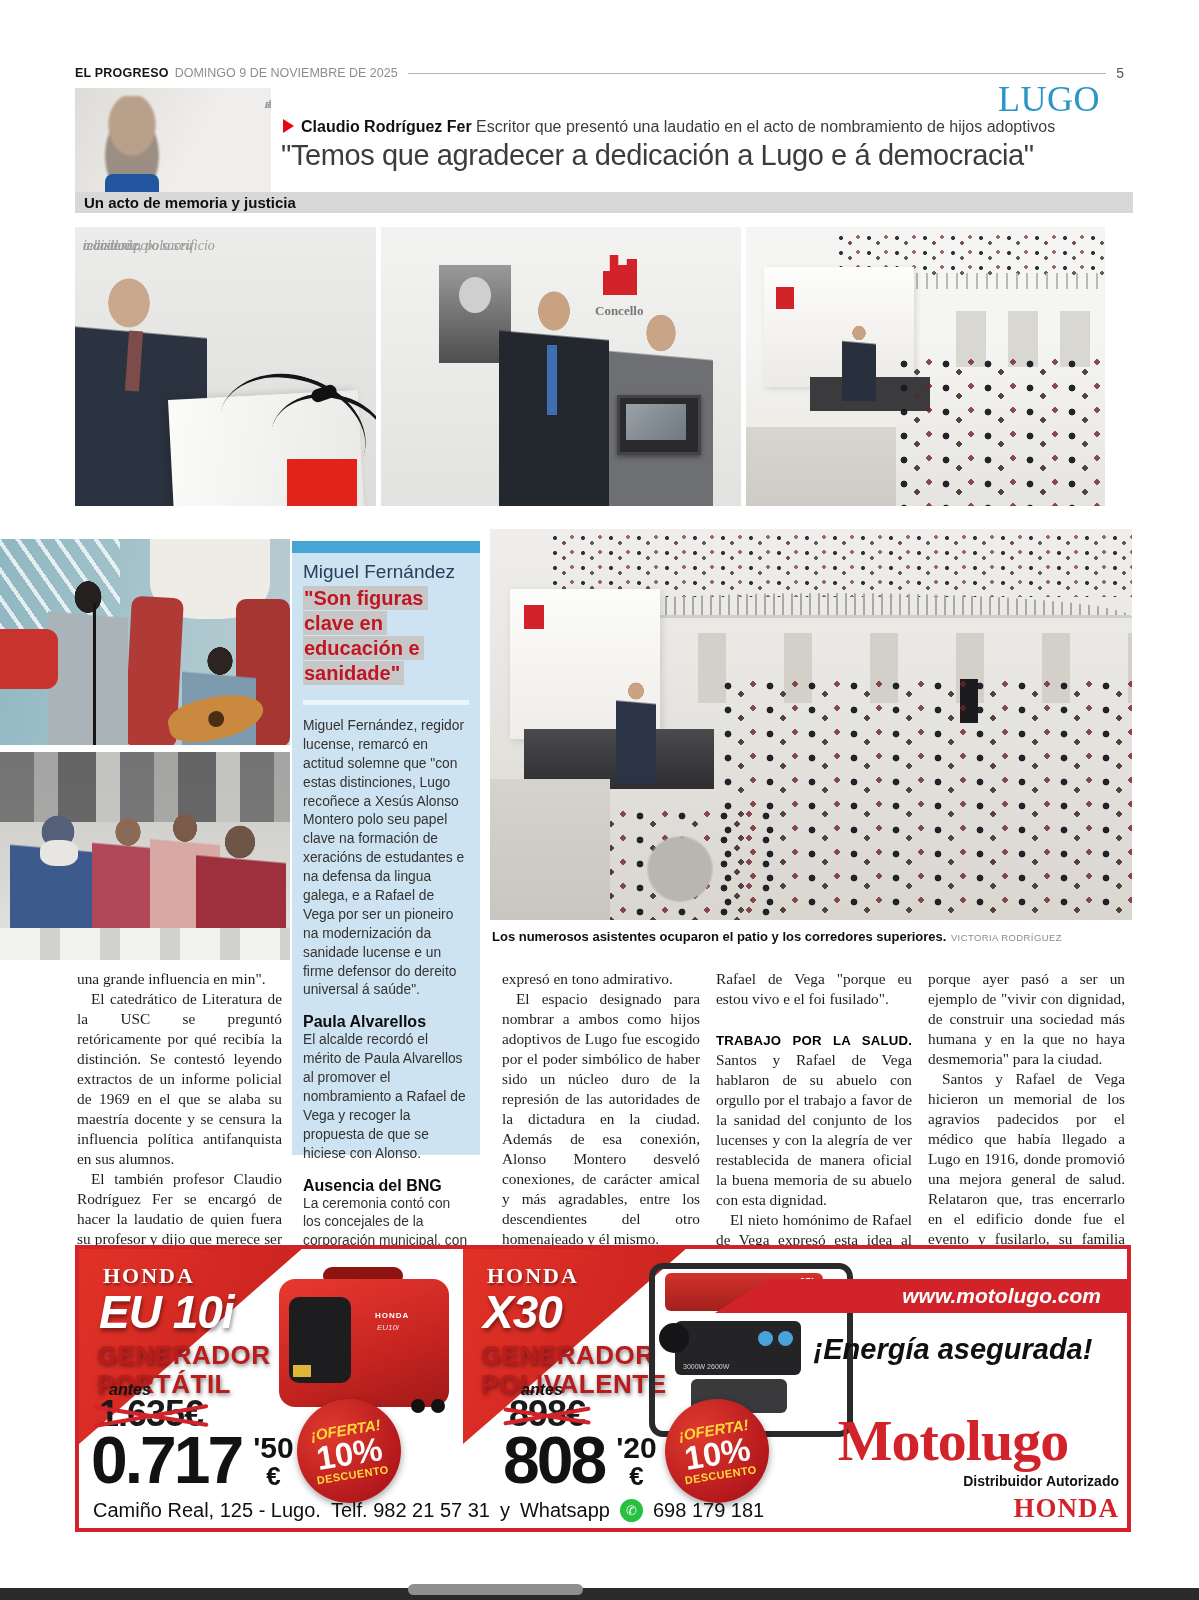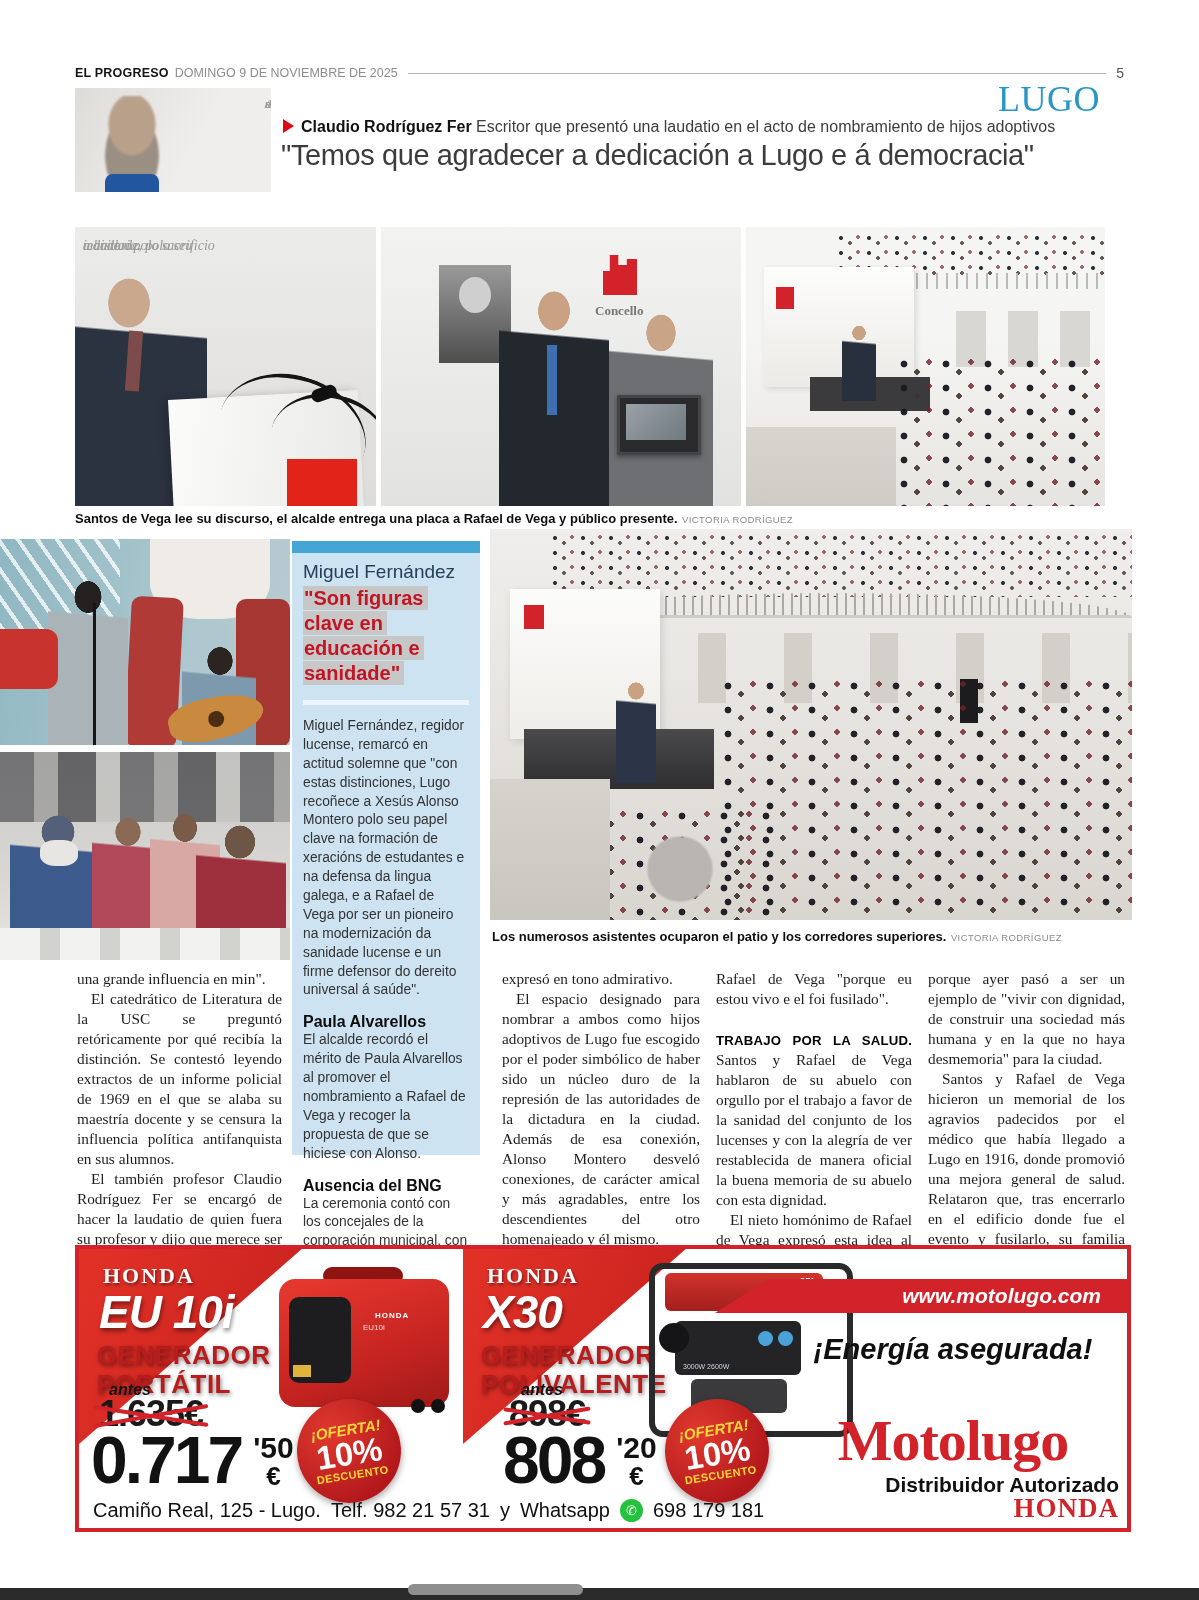--- a/index.html
+++ b/index.html
@@ -71,21 +71,21 @@
   .cents{font-size:30px;font-weight:bold;line-height:1;}
   .euro{font-size:26px;font-weight:bold;line-height:1;}
   .offer{width:104px;height:104px;border-radius:50%;background:radial-gradient(circle at 35% 30%,#e03a2f,#b2171b 75%);color:#fff;transform:rotate(-9deg);display:flex;flex-direction:column;align-items:center;justify-content:center;box-shadow:0 3px 7px rgba(0,0,0,.35);}
   .offer .l1{color:#ffd83a;font-weight:bold;font-style:italic;font-size:15px;}
   .offer .l2{font-size:33px;font-weight:bold;line-height:.95;}
   .offer .l3{color:#ffd83a;font-weight:bold;font-size:11px;letter-spacing:.4px;}
   .urlband{background:#d2232a;clip-path:polygon(13% 0,100% 0,100% 100%,0 100%);display:flex;align-items:center;justify-content:flex-end;}
   .urltxt{color:#fff;font-weight:bold;font-style:italic;font-size:21px;padding-right:26px;}
   .slogan{font-weight:bold;font-style:italic;font-size:29px;color:#101010;}
   .mlogo{font-family:"Liberation Serif",serif;font-weight:bold;font-size:58px;color:#d2232a;letter-spacing:-1px;}
-  .dist{font-weight:bold;font-size:21px;color:#111;}
+  .dist{font-weight:bold;font-size:14px;color:#111;}
   .hbrand{font-family:"Liberation Serif",serif;font-weight:bold;font-size:27px;color:#d2232a;letter-spacing:1px;}
   .adfoot{font-size:20px;color:#101010;display:flex;gap:10px;white-space:nowrap;}
   .wa-ic{display:inline-flex;width:23px;height:23px;border-radius:50%;background:#25c13f;color:#fff;align-items:center;justify-content:center;font-size:13px;}
 
   
   .bbar{background:#2a2a2a;}
   .bthumb{background:#8f8f8f;border-radius:6px;}
 </style>
 </head>
 <body>
@@ -109,20 +109,23 @@
     </div>
     <div style="left:14px;top:8px;width:86px;height:96px;background:radial-gradient(ellipse 40px 52px at 50% 30%,#b9a08b 58%,transparent 60%),radial-gradient(ellipse 44px 70px at 50% 62%,#9b8f83 60%,transparent 62%);filter:blur(1px);"></div>
     <div style="left:30px;top:86px;width:54px;height:18px;background:#2257a0;border-radius:8px 8px 0 0;"></div>
   </div>
 
   <div class="abs kicker" style="left:283px;top:118px;">
     <span class="karrow"></span><b>Claudio Rodríguez Fer</b><span> Escritor que presentó una laudatio en el acto de nombramiento de hijos adoptivos</span>
   </div>
   <div class="abs headline" style="left:281px;top:139px;">"Temos que agradecer a dedicación a Lugo e á democracia"</div>
 
+  <div class="abs secbar" style="left:75px;top:192px;width:1049px;height:21px;">
+    <span>Un acto de memoria y justicia</span>
+  </div>
 
   <div class="ph" style="left:75px;top:227px;width:301px;height:279px;background:linear-gradient(180deg,#ececea,#dddcda);">
     <div class="ovtext" style="left:8px;top:8px;">
       <div>manidade, polo seu</div>
       <div>iedade e polo sacrificio</div>
       <div>a historia.</div>
     </div>
     <div style="left:-18px;top:40px;width:150px;height:240px;background:radial-gradient(ellipse 34px 40px at 72px 36px,#c9a88e 60%,transparent 62%),linear-gradient(185deg,transparent 70px,#2c3340 72px);"></div>
     <div style="left:52px;top:104px;width:14px;height:60px;background:#7d4b49;transform:rotate(4deg);"></div>
     <div style="left:96px;top:168px;width:190px;height:120px;background:linear-gradient(100deg,#fbfbfa,#e9e9e7);box-shadow:-4px 0 8px rgba(0,0,0,.18);transform:rotate(-3deg);"></div>
@@ -153,24 +156,20 @@
     <div style="left:262px;top:84px;width:30px;height:56px;background:#d9d7d2;"></div>
     <div style="left:314px;top:84px;width:30px;height:56px;background:#d9d7d2;"></div>
     <div style="left:18px;top:40px;width:150px;height:120px;background:linear-gradient(180deg,#fdfdfc,#eceae6);box-shadow:2px 2px 6px rgba(0,0,0,.12);"></div>
     <div style="left:30px;top:60px;width:18px;height:22px;background:#d2232a;"></div>
     <div style="left:64px;top:150px;width:120px;height:34px;background:#3b3b3d;"></div>
     <div style="left:96px;top:96px;width:34px;height:78px;background:radial-gradient(ellipse 11px 12px at 17px 10px,#c9a183 60%,transparent 62%),linear-gradient(185deg,transparent 20px,#29303d 22px);"></div>
     <div class="dots" style="left:150px;top:130px;width:209px;height:149px;"></div>
     <div style="left:0;top:200px;width:150px;height:79px;background:linear-gradient(180deg,#d8d5cf,#cfccc5);"></div>
   </div>
 
-  <div class="abs" style="left:75px;top:509px;width:1049px;">
-    <span class="cap-b">Santos de Vega lee su discurso, el alcalde entrega una placa a Rafael de Vega y público presente.</span>
-    <span class="cap-credit">VICTORIA RODRÍGUEZ</span>
-  </div>
 
   <div class="ph" style="left:0;top:539px;width:290px;height:206px;background:linear-gradient(100deg,#8fb7c2,#a9c6cd 55%,#b9ccd1);">
     <div style="left:0;top:0;width:120px;height:90px;background:repeating-linear-gradient(55deg,rgba(255,255,255,.75) 0 4px,transparent 4px 16px);"></div>
     <div style="left:150px;top:-10px;width:120px;height:90px;background:#efece8;border-radius:0 0 40% 40%;"></div>
     <div style="left:128px;top:58px;width:52px;height:150px;background:#b03a36;border-radius:10px;transform:rotate(3deg);"></div>
     <div style="left:236px;top:60px;width:54px;height:148px;background:#a53632;border-radius:10px;"></div>
     <div style="left:48px;top:34px;width:80px;height:172px;background:radial-gradient(ellipse 22px 26px at 40px 24px,#23201f 60%,transparent 62%),linear-gradient(185deg,transparent 44px,#aab3b8 46px);"></div>
     <div style="left:93px;top:64px;width:3px;height:142px;background:#161616;"></div>
     <div style="left:-12px;top:90px;width:70px;height:60px;background:#c8332d;border-radius:12px;"></div>
     <div style="left:182px;top:104px;width:74px;height:102px;background:radial-gradient(ellipse 20px 22px at 38px 18px,#2b2420 62%,transparent 64%),linear-gradient(185deg,transparent 34px,#7d99ad 36px);"></div>
@@ -254,21 +253,21 @@
         <div>GENERADOR</div>
         <div>PORTÁTIL</div>
       </div>
       
       <div class="abs" style="left:200px;top:18px;width:170px;height:152px;">
         <div class="abs" style="left:44px;top:0;width:80px;height:18px;background:#8e1412;border-radius:9px;"></div>
         <div class="abs" style="left:0;top:12px;width:170px;height:128px;background:linear-gradient(160deg,#e8392f,#c62421 60%,#9f1a18);border-radius:16px;"></div>
         <div class="abs" style="left:10px;top:30px;width:62px;height:86px;background:#1d1d1f;border-radius:10px;"></div>
         <div class="abs" style="left:14px;top:98px;width:18px;height:12px;background:#e0b63a;"></div>
         <div class="abs" style="left:96px;top:44px;font-size:8px;font-weight:bold;color:#fff;letter-spacing:1px;">HONDA</div>
-        <div class="abs" style="left:84px;top:56px;font-size:8px;color:#ffd9d6;">EU10i</div>
+        <div class="abs" style="left:98px;top:56px;font-size:8px;font-style:italic;color:#ffd9d6;">EU10i</div>
         <div class="abs" style="left:132px;top:132px;width:14px;height:14px;border-radius:50%;background:#111;"></div>
         <div class="abs" style="left:152px;top:132px;width:14px;height:14px;border-radius:50%;background:#111;"></div>
       </div>
       <div class="abs antes" style="left:30px;top:132px;">antes</div>
       <div class="abs oldp" style="left:20px;top:144px;">1.635€</div>
       <div class="abs price" style="left:12px;top:182px;">
         <span class="pint">0.717</span>
         <span class="pside">
           <span class="cents">'50</span>
           <span class="euro">€</span>

